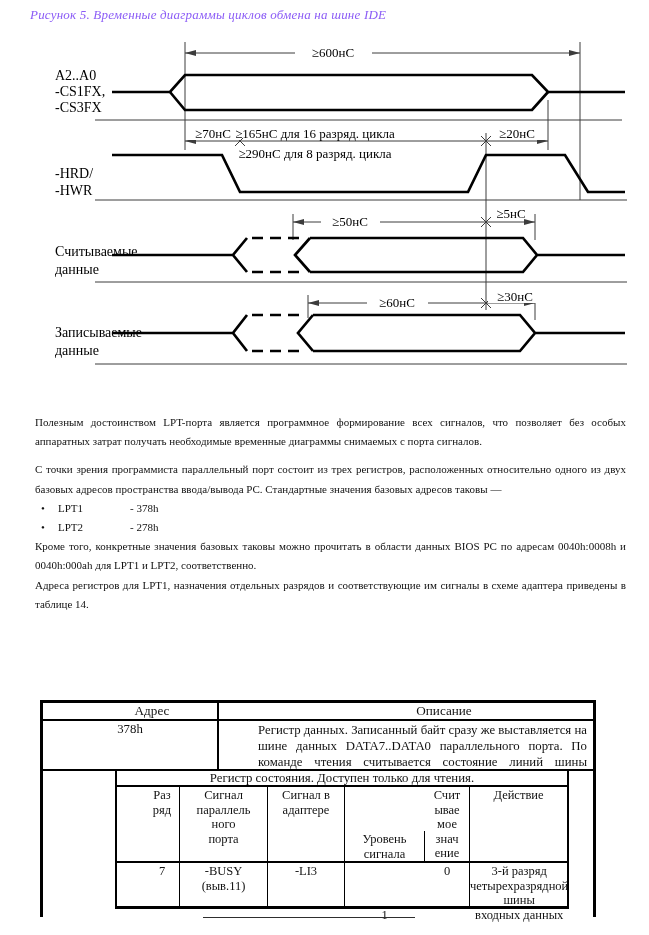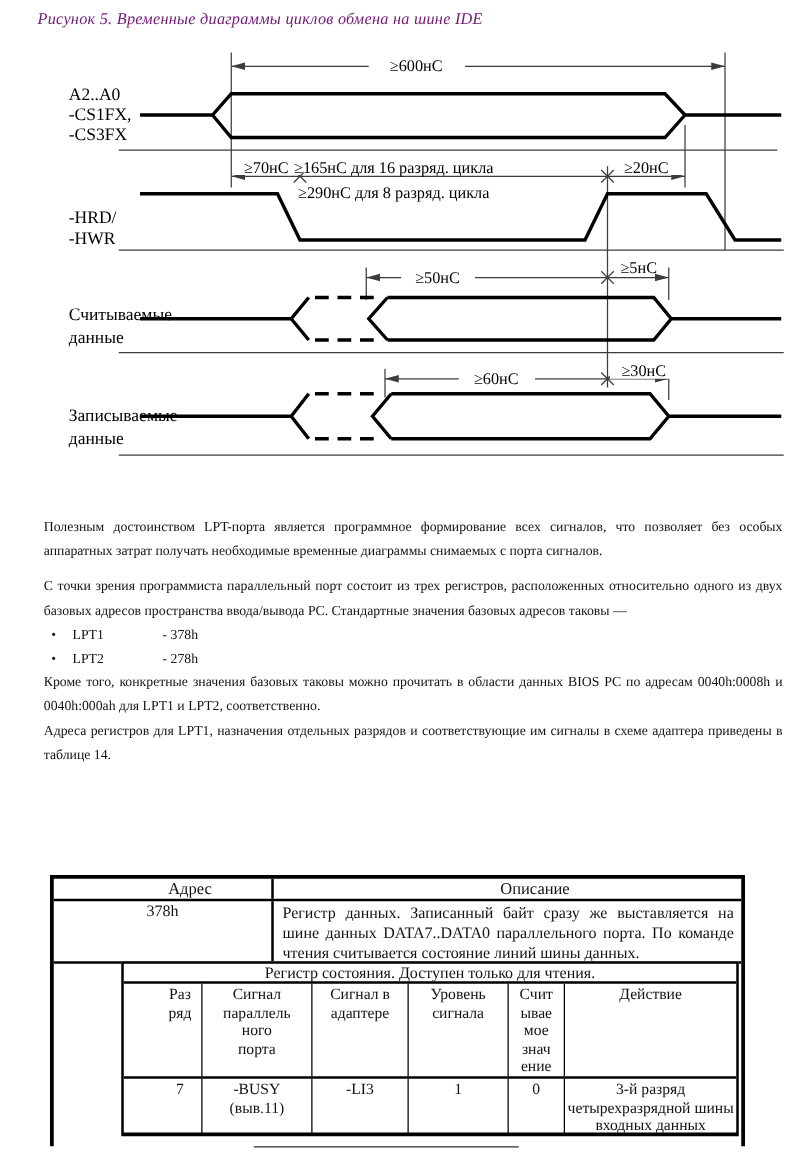--- a/index.html
+++ b/index.html
@@ -3,21 +3,21 @@
 <meta charset="utf-8">
 <style>
   html,body{margin:0;padding:0;}
   body{
     width:649px;height:935px;position:relative;background:#ffffff;
     font-family:"Liberation Serif", serif;color:#121212;overflow:hidden;
   }
   
   .fig-caption{
     position:absolute;left:30px;top:7px;font-size:13px;font-style:italic;
-    color:#701a75;letter-spacing:.2px;
+    color:#8b5cf6;letter-spacing:.2px;
   }
   
   .diagram{position:absolute;left:0;top:26px;}
   .sig{stroke:#000;stroke-width:2.7;fill:none;stroke-linejoin:miter;}
   .sigd{stroke:#000;stroke-width:2.7;fill:none;stroke-dasharray:11 7;}
   .thin{stroke:#3c3c3c;stroke-width:1;fill:none;}
   .arr{fill:#3c3c3c;stroke:none;}
   .dimtxt{font-family:"Liberation Serif",serif;font-size:13px;fill:#000;text-anchor:middle;}
   .lbltxt{font-family:"Liberation Serif",serif;font-size:14px;fill:#000;}
   .txtbg{fill:#ffffff;stroke:none;}
@@ -34,37 +34,37 @@
   
   .lpt-table{
     position:absolute;left:40px;top:700px;width:556px;height:217px;
     box-sizing:border-box;border:3px solid #000;border-bottom:none;
     font-size:12.8px;line-height:15.5px;
   }
   .t-row{display:flex;box-sizing:border-box;}
   .t-hdr{height:18px;border-bottom:2px solid #000;}
   .t-hdr .c{line-height:16px;text-align:center;font-size:13.2px;padding-left:44px;}
   .t-addr-col{width:176px;border-right:2px solid #000;box-sizing:border-box;flex:none;text-align:center;}
-  .t-desc-col{flex:1;box-sizing:border-box;}
+  .t-desc-col{flex:1;box-sizing:border-box;margin-left:32px;}
   .t-datarow{height:50px;border-bottom:2px solid #000;}
   .t-datarow .t-desc-col{padding:1px 6px 0 7px;text-align:justify;line-height:16px;}
   .t-datarow .t-addr-col{padding-top:1px;}
   .t-nestwrap{position:relative;height:147px;}
   .nested{
-    position:absolute;left:54px;top:-2px;width:494px;height:140px;
+    position:absolute;left:72px;top:-2px;width:454px;height:140px;
     box-sizing:border-box;border:2px solid #000;border-bottom-width:3px;
     background:#fff;
   }
   .n-title{height:16px;line-height:14px;text-align:center;border-bottom:2px solid #000;box-sizing:border-box;}
   .n-cols{display:flex;height:76px;border-bottom:2px solid #000;box-sizing:border-box;}
   .n-last{display:flex;height:44px;box-sizing:border-box;}
   .n-cell{box-sizing:border-box;border-right:1px solid #000;text-align:center;
           white-space:pre-line;line-height:14.5px;padding-top:1px;font-size:12.5px;flex:none;}
   .n-cell.last{border-right:none;flex:1;}
-  .w1{width:35px;margin-left:28px;} .w2{width:88px;} .w3{width:77px;} .w4{width:80px;} .w5{width:45px;}
+  .w1{width:35px;margin-left:28px;} .w2{width:88px;} .w3{width:77px;} .w4{width:80px;margin-top:44px;} .w5{width:45px;}
   .artifact-line{position:absolute;left:203px;top:917px;width:212px;height:1px;background:#2e2e2e;}
 </style>
 </head>
 <body>
 
 <div class="fig-caption">Рисунок 5. Временные диаграммы циклов обмена на шине IDE</div>
 
 <svg class="diagram" width="649" height="380" viewBox="0 26 649 380">
 
   <g>

